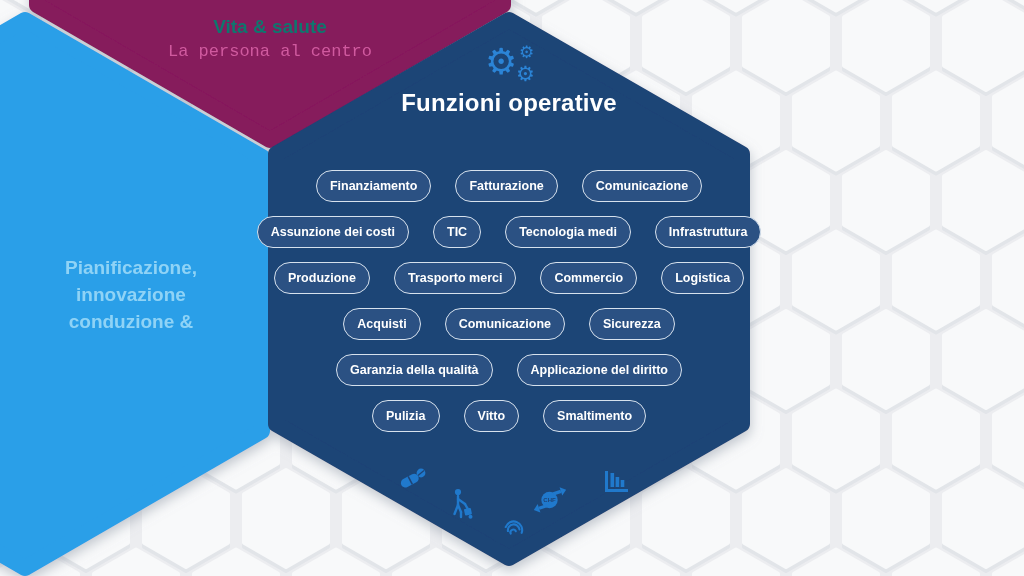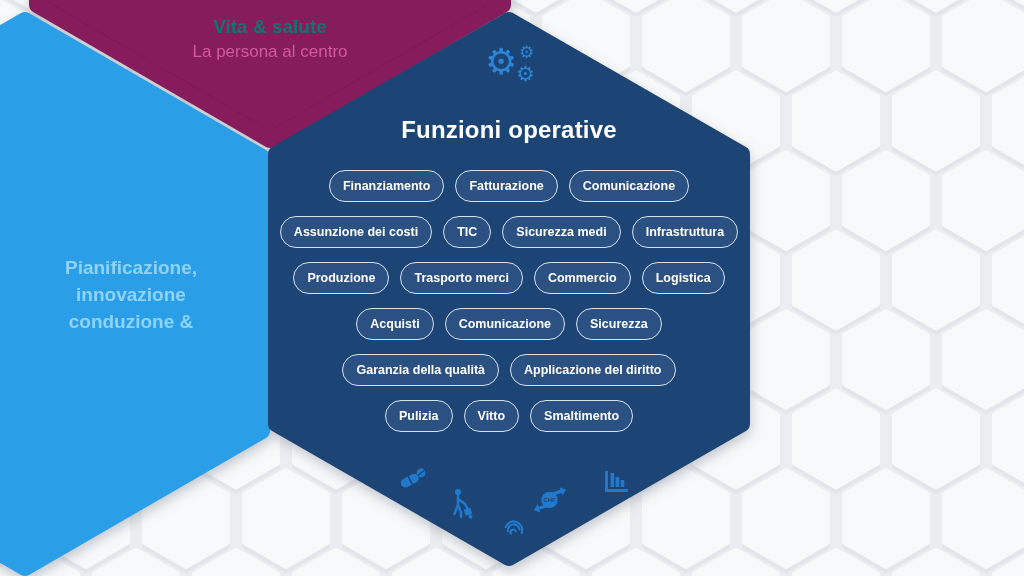--- a/index.html
+++ b/index.html
@@ -8,39 +8,39 @@
     background:#ecedf0;
     font-family:"Liberation Sans","DejaVu Sans",sans-serif;
   }
   svg.layer{position:absolute;left:0;top:0;}
 
   
   .vita-box{
     position:absolute;left:37px;top:14px;width:466px;text-align:center;z-index:3;
   }
   .vita-title{font-size:19px;font-weight:700;color:#0f766e;line-height:26px;}
-  .vita-sub{font-size:17px;font-weight:400;color:#d05a9f;line-height:24px;}
+  .vita-sub{font-size:17px;font-weight:400;color:#d05a9f;line-height:24px;font-family:Liberation Mono, monospace;}
 
   
   .pian-box{
     position:absolute;left:0;top:254px;width:262px;text-align:center;z-index:3;
   }
   .pian-line{font-size:19px;font-weight:700;color:#8fd3f6;line-height:27px;}
 
   
   .funz-box{position:absolute;left:276px;top:0;width:466px;height:576px;z-index:3;}
   .funz-title{
-    position:absolute;top:116px;left:0;width:100%;text-align:center;
+    position:absolute;top:89px;left:0;width:100%;text-align:center;
     font-size:24px;font-weight:700;color:#ffffff;letter-spacing:.2px;
   }
   .rows{
     position:absolute;top:170px;left:10px;width:446px;
     display:flex;flex-direction:column;gap:14px;align-items:center;
   }
-  .pill-row{display:flex;gap:11px;justify-content:center;}
+  .pill-row{display:flex;gap:24px;justify-content:center;}
   .pill{
     display:inline-flex;align-items:center;height:30px;padding:0 13px;
     border:1.5px solid #d6e1ed;border-radius:16px;background:#2b5183;
     color:#ffffff;font-size:12.5px;font-weight:700;white-space:nowrap;
   }
 
   
   .gear{
     position:absolute;color:#2b84d6;font-family:"DejaVu Sans",sans-serif;
     line-height:1;z-index:4;
@@ -111,21 +111,21 @@
   <div class="funz-title">Funzioni operative</div>
   <div class="rows">
       <div class="pill-row">
         <span class="pill">Finanziamento</span>
         <span class="pill">Fatturazione</span>
         <span class="pill">Comunicazione</span>
       </div>
       <div class="pill-row">
         <span class="pill">Assunzione dei costi</span>
         <span class="pill">TIC</span>
-        <span class="pill">Sicurezza medi</span>
+        <span class="pill">Tecnologia medi</span>
         <span class="pill">Infrastruttura</span>
       </div>
       <div class="pill-row">
         <span class="pill">Produzione</span>
         <span class="pill">Trasporto merci</span>
         <span class="pill">Commercio</span>
         <span class="pill">Logistica</span>
       </div>
       <div class="pill-row">
         <span class="pill">Acquisti</span>

